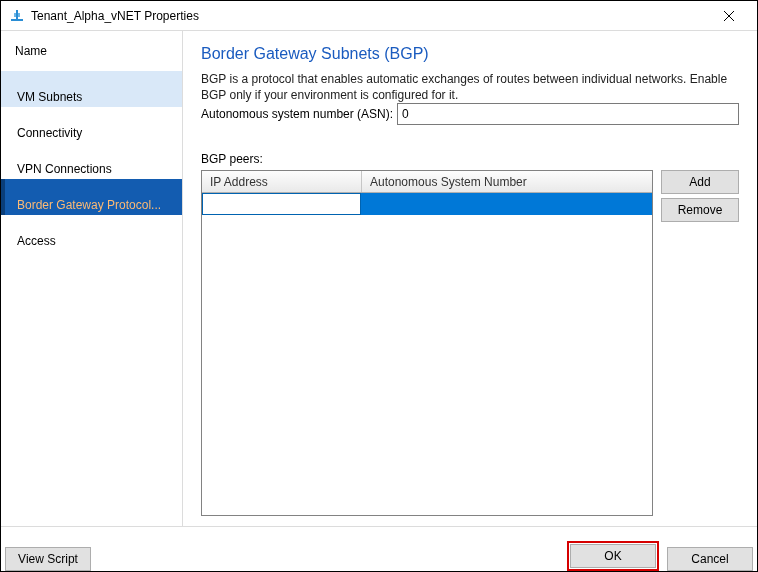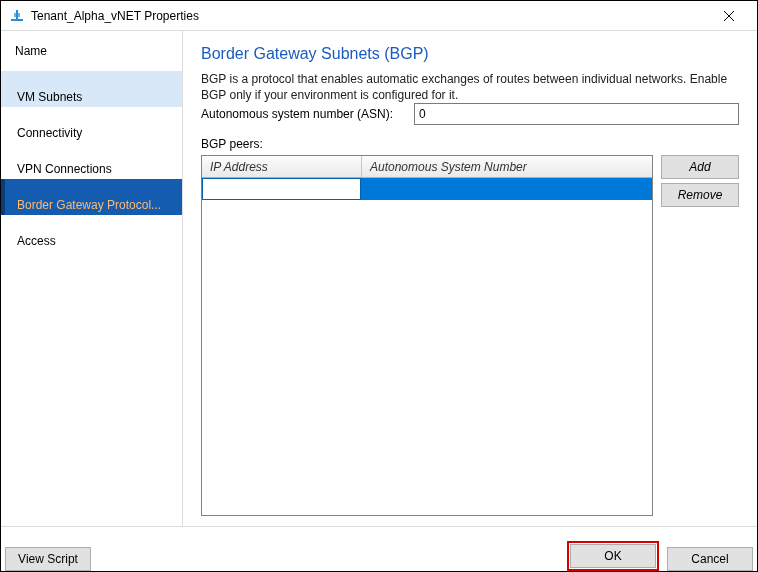--- a/index.html
+++ b/index.html
@@ -86,43 +86,42 @@
     font-weight: 400;
     color: #1a5bbf;
   }
   .desc {
     font-size: 12px;
     color: #222;
     line-height: 1.35;
   }
   .form-row {
     display: flex; align-items: center;
-    margin-bottom: 12px;
-    gap: 21px;
+    margin-bottom: 27px;
+    gap: 4px;
   }
   .form-row label {
     font-size: 12px;
   }
   .form-row input.asn {
     flex: 1;
     height: 22px;
     border: 1px solid #7a7a7a;
     padding: 0 4px;
     font: inherit;
   }
   .peers-label {
     font-size: 12px;
     margin-bottom: 4px;
   }
   .peers-area {
     flex: 1;
     display: flex;
     gap: 8px;
     min-height: 0;
-    font-style: italic;
   }
   .table-wrap {
     flex: 1;
     border: 1px solid #828282;
     display: flex; flex-direction: column;
     min-height: 0;
   }
   .thead {
     display: flex;
     height: 22px;

